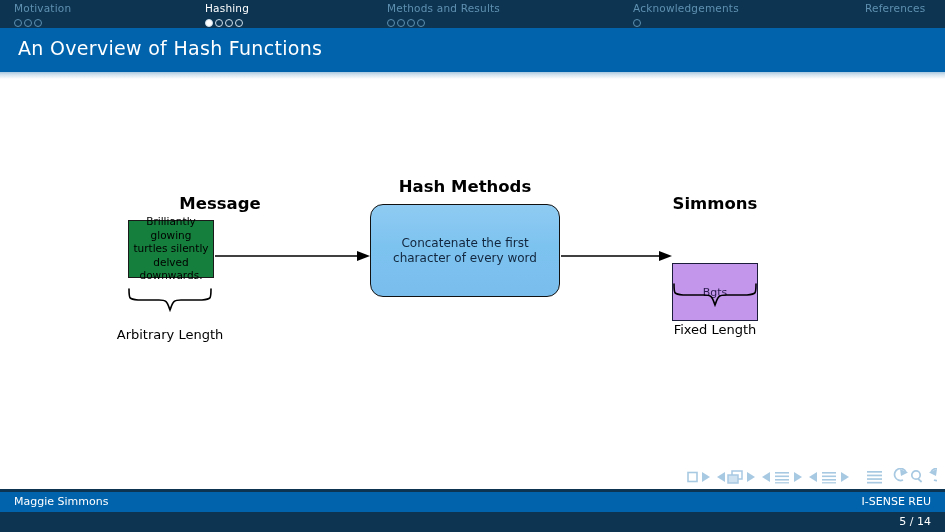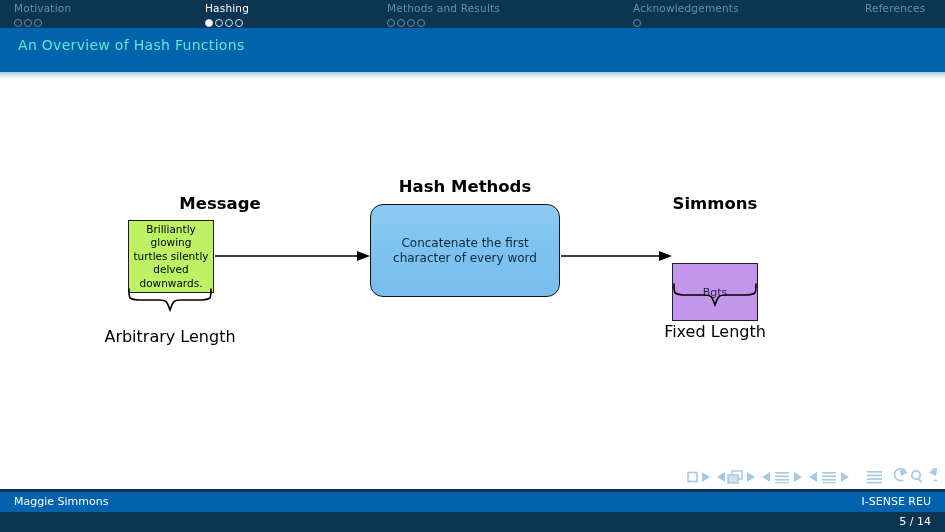--- a/index.html
+++ b/index.html
@@ -63,22 +63,22 @@
     position: absolute;
     left: 0; top: 28px;
     width: 945px;
     height: 44px;
     background: #0063ac;
   }
   .titlebar-text {
     position: absolute;
     left: 18px;
     top: 9px;
-    color: #5eead4;
-    font-size: 14px;
+    color: #ffffff;
+    font-size: 19px;
     font-weight: normal;
     letter-spacing: 0.3px;
     white-space: nowrap;
   }
   .titlebar-shadow {
     position: absolute;
     left: 0; top: 72px;
     width: 945px;
     height: 7px;
     background: linear-gradient(to bottom, #a9c8de 0%, #d5e4ef 40%, #ffffff 100%);
@@ -106,23 +106,23 @@
   }
 
   
   .message-group { left: 170px; top: 115px; width: 100px; }
   .msg-title { left: -18px; top: 0; width: 136px; }
   .msg-box {
     position: absolute;
     left: -42px;
     top: 26px;
     width: 86px;
-    height: 73px;
+    height: 58px;
     border: 1.4px solid #1a1a1a;
-    background: #bef264;
+    background: #15803d;
     box-sizing: border-box;
     display: flex;
     align-items: center;
     justify-content: center;
     padding: 2px 3px;
   }
   .msg-text {
     font-size: 10.5px;
     line-height: 13.5px;
     color: #000000;
@@ -174,21 +174,21 @@
     font-size: 11px;
     color: #2a1a4d;
     text-align: center;
   }
 
   
   .brace-caption {
     position: absolute;
     width: 160px;
     text-align: center;
-    font-size: 16px;
+    font-size: 13px;
     color: #000000;
     white-space: nowrap;
   }
   .msg-brace { position: absolute; left: -44px; top: 93px; }
   .msg-caption { left: -80px; top: 133px; }
   .digest-brace { position: absolute; left: -1px; top: 88px; }
   .digest-caption { left: -37px; top: 128px; }
 
   .arrow-svg { position: absolute; left: 0; top: 0; }
 

